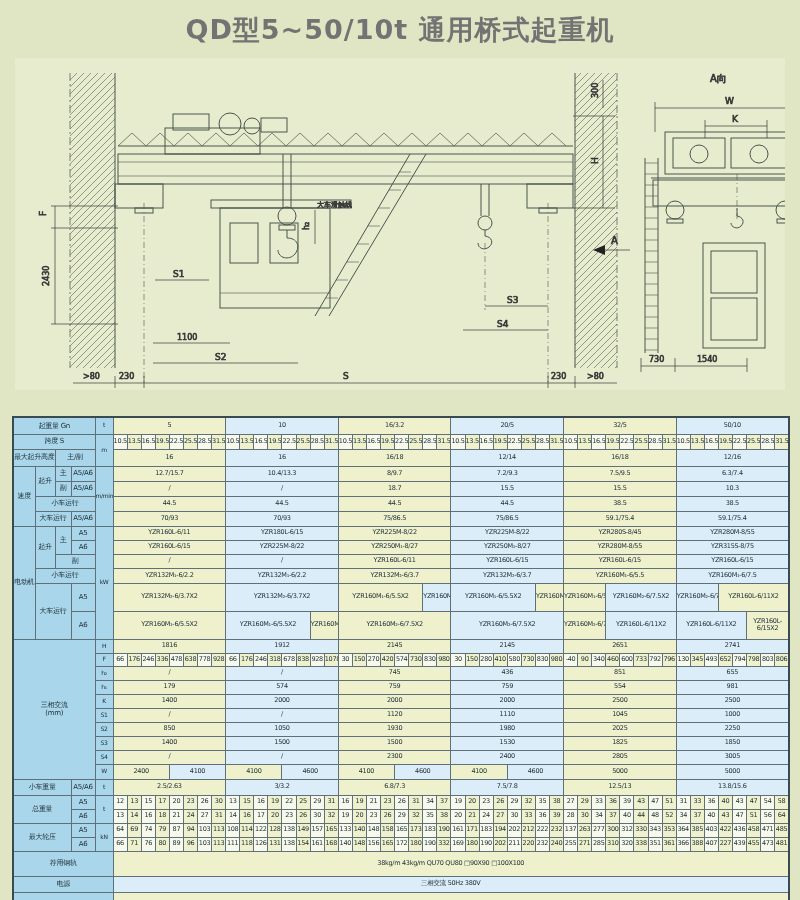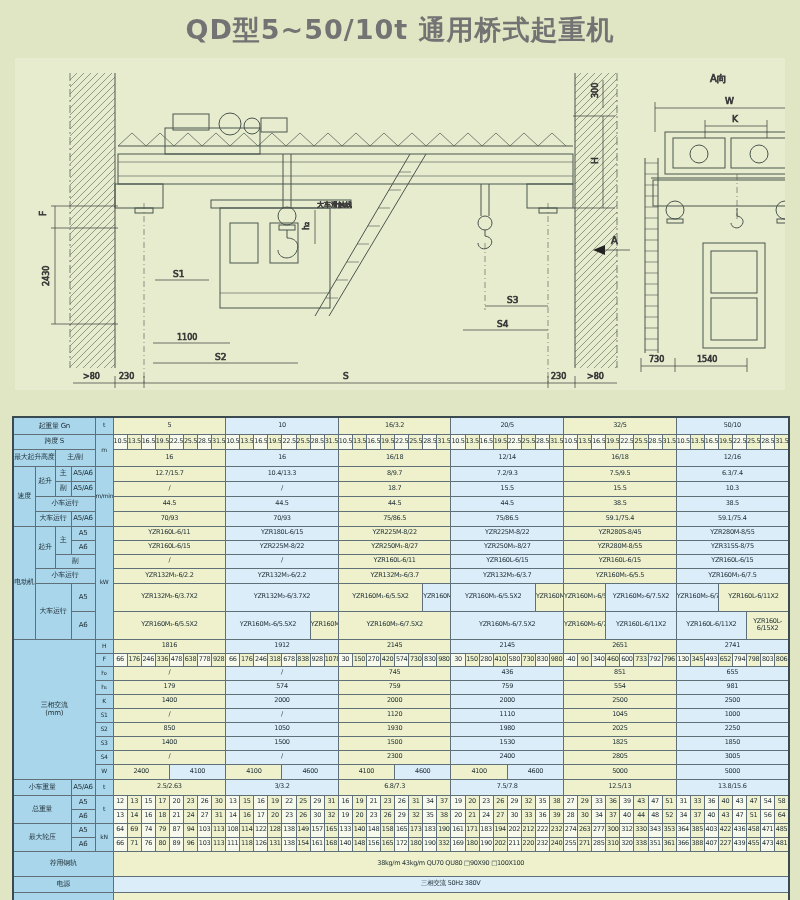--- a/index.html
+++ b/index.html
@@ -700,21 +700,21 @@
           <td colspan="1" rowspan="1" class="w">183</td>
           <td colspan="1" rowspan="1" class="y">190</td>
           <td colspan="1" rowspan="1" class="w">161</td>
           <td colspan="1" rowspan="1" class="y">171</td>
           <td colspan="1" rowspan="1" class="w">183</td>
           <td colspan="1" rowspan="1" class="y">194</td>
           <td colspan="1" rowspan="1" class="w">202</td>
           <td colspan="1" rowspan="1" class="y">212</td>
           <td colspan="1" rowspan="1" class="w">222</td>
           <td colspan="1" rowspan="1" class="y">232</td>
-          <td colspan="1" rowspan="1" class="w">274</td>
+          <td colspan="1" rowspan="1" class="w">137</td>
           <td colspan="1" rowspan="1" class="y">263</td>
           <td colspan="1" rowspan="1" class="w">277</td>
           <td colspan="1" rowspan="1" class="y">300</td>
           <td colspan="1" rowspan="1" class="w">312</td>
           <td colspan="1" rowspan="1" class="y">330</td>
           <td colspan="1" rowspan="1" class="w">343</td>
           <td colspan="1" rowspan="1" class="y">353</td>
           <td colspan="1" rowspan="1" class="w">364</td>
           <td colspan="1" rowspan="1" class="y">385</td>
           <td colspan="1" rowspan="1" class="w">403</td>

